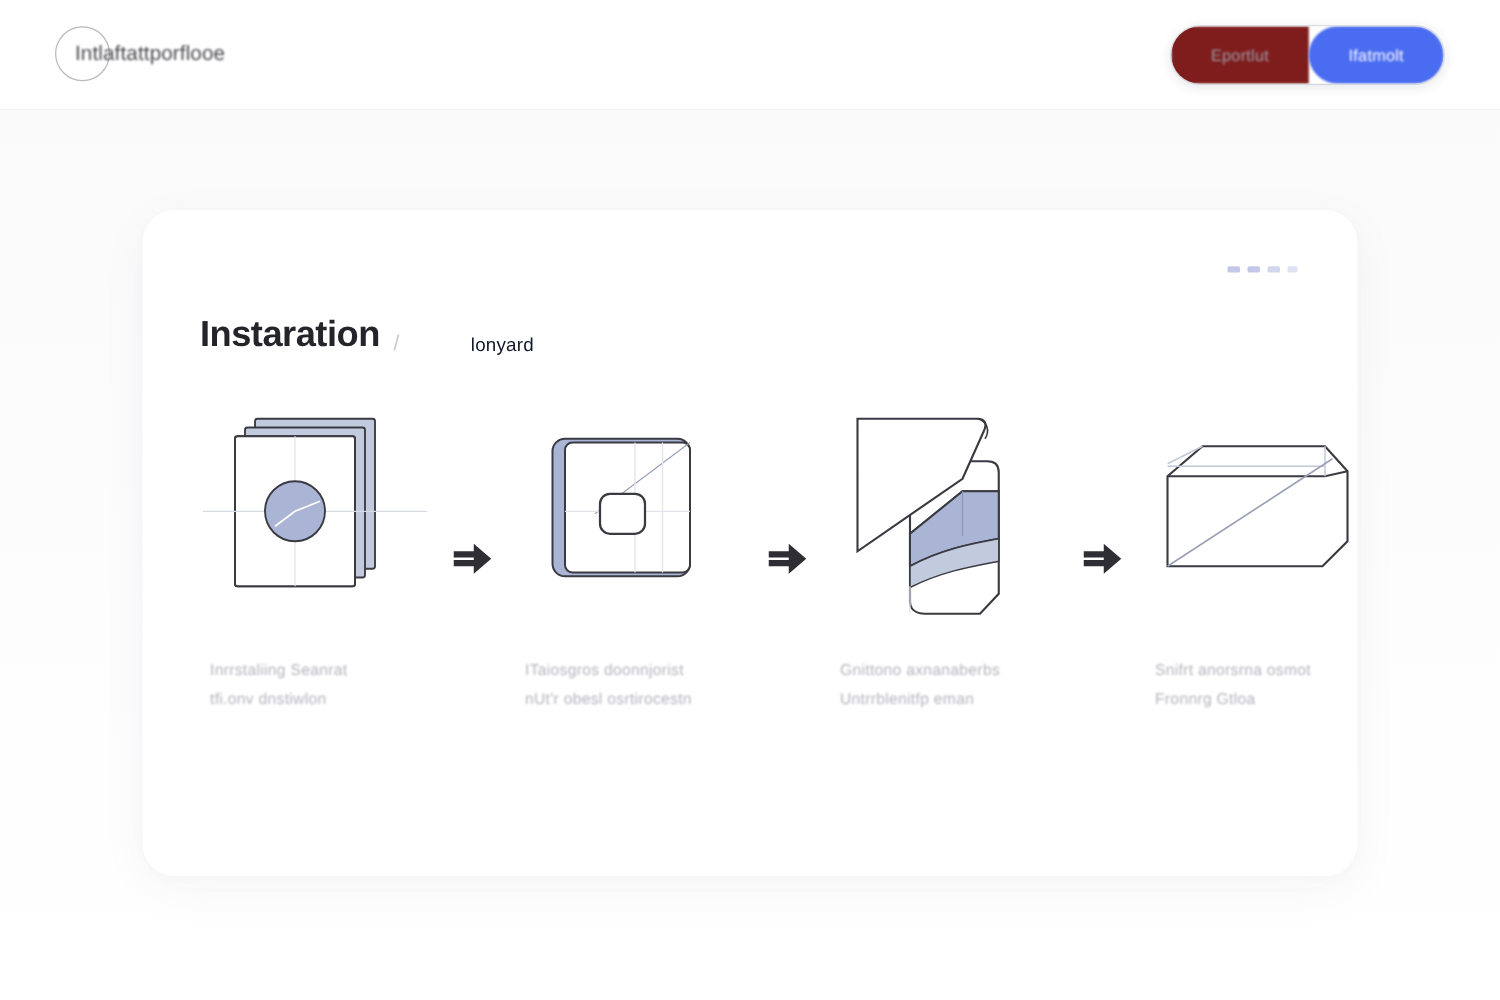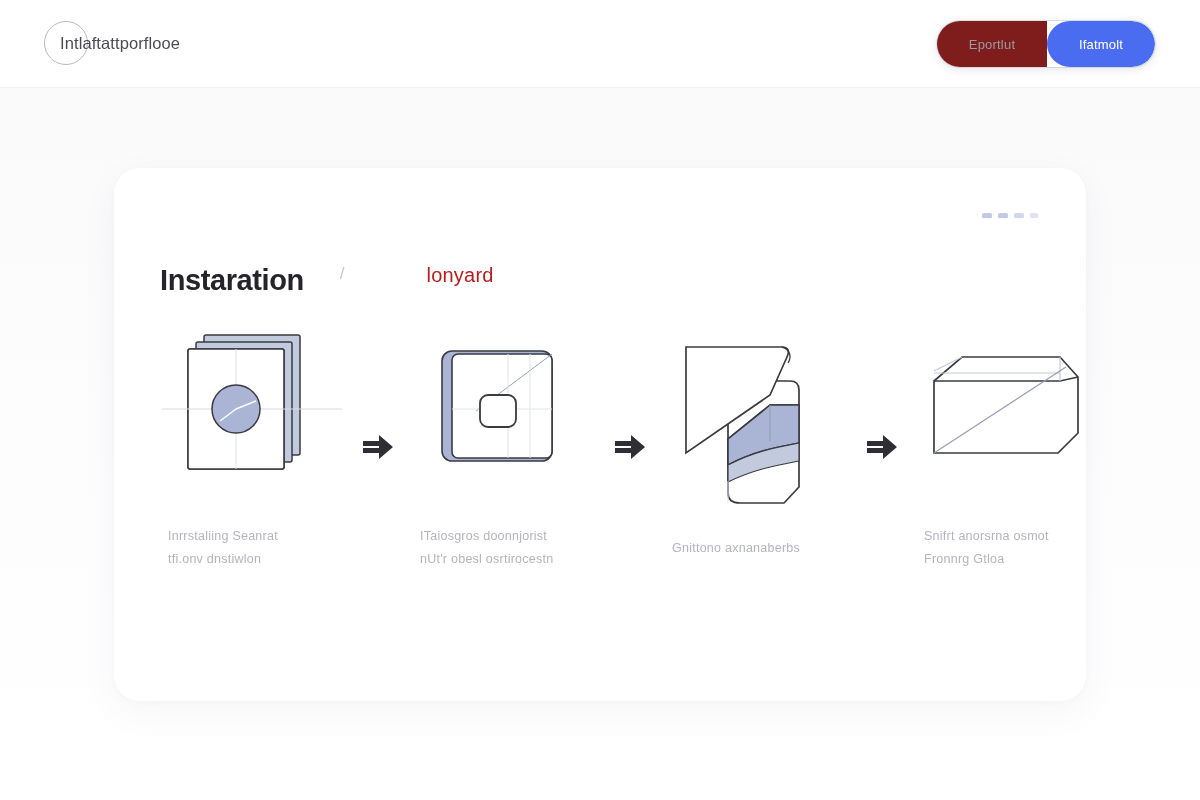--- a/index.html
+++ b/index.html
@@ -137,40 +137,39 @@
     background: #b8bee4;
     opacity: .85;
   }
   .dash:nth-child(3) { opacity: .62; }
   .dash:nth-child(4) { opacity: .45; width: 8px; }
 
   
   .title-row {
     position: absolute;
     left: 46px;
-    top: 96px;
-    display: flex;
-    align-items: flex-start;
-    gap: 25px;
+    top: 84px;
+    display: flex;
+    align-items: flex-end;
   }
   .title-main {
     font-size: 29px;
     font-weight: 700;
     letter-spacing: -0.4px;
     color: #24242a;
   }
   .title-sep {
     margin: 0 9px 0 11px;
     font-size: 17px;
     color: #c9c9d1;
     font-weight: 400;
   }
   .title-sub {
-    font-size: 20px;
-    color: #b91c1c;
+    font-size: 15px;
+    color: #0f172a;
     letter-spacing: .2px;
     filter: blur(0.6px);
     padding-left: 48px;
   }
 
   
   .steps {
     position: absolute;
     left: 40px;
     top: 155px;
@@ -318,20 +317,21 @@
             <path d="M62 104 L104 70 L133 70 L133 108
                      C112 112 88 116 62 130 Z" fill="#aab4d4" stroke="#3a3a42" stroke-width="1.6"></path>
             <path d="M62 130 C88 116 112 112 133 108 L133 126
                      C112 130 88 134 62 147 Z" fill="#c2cade" stroke="#3a3a42" stroke-width="1.2"></path>
             <path d="M104 70 L104 106" stroke="#8e97b2" stroke-width="1"></path>
             <line x1="62" y1="146" x2="62" y2="168" stroke="#e2e4ec" stroke-width="1"></line>
           </svg>
         </div>
         <div class="step-caption">
           <div class="cap-line">Gnittono axnanaberbs</div>
+          <div class="cap-line">Untrrblenitfp eman</div>
         </div>
       </div>
 
       <div class="arrow">
         <svg width="34" height="30" viewBox="0 0 34 30">
           <path d="M2 9 h16 V3 L32 15 L18 27 V21 H2 V16 H18 V14 H2 Z" fill="#2e2e34"></path>
         </svg>
       </div>
 
       <div class="step">

